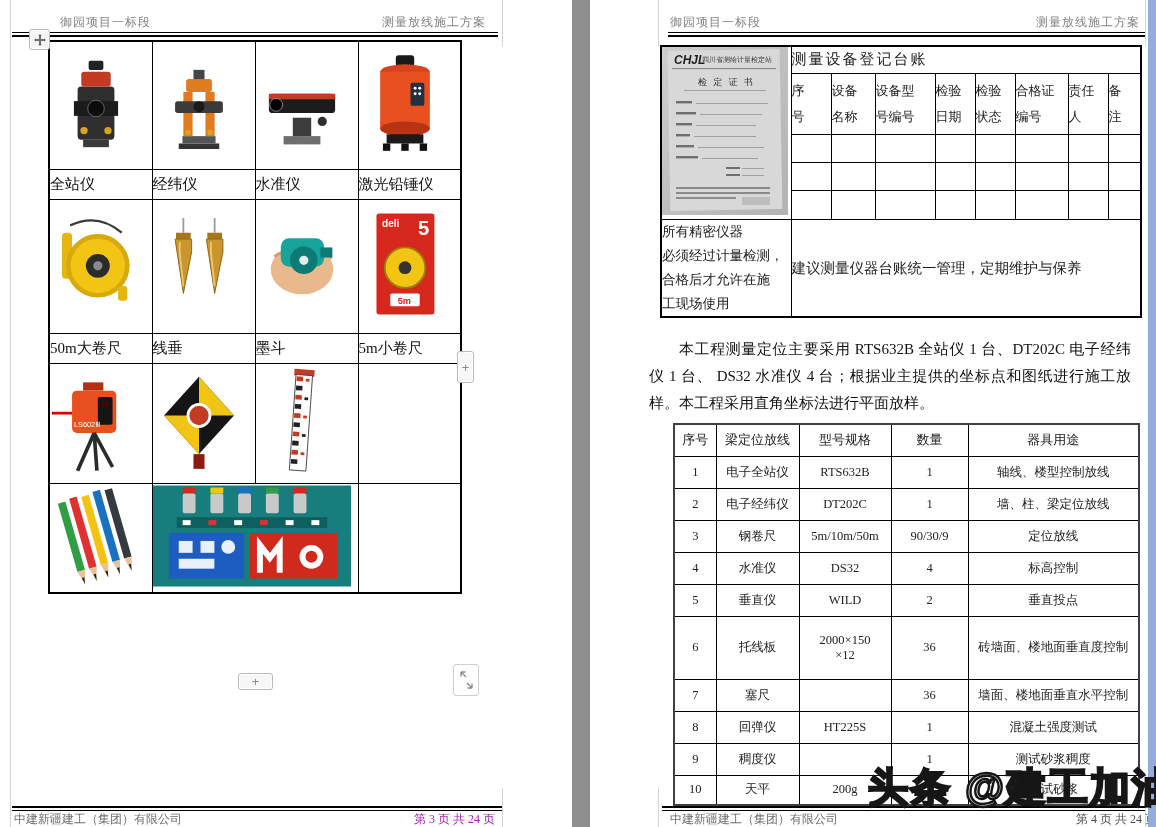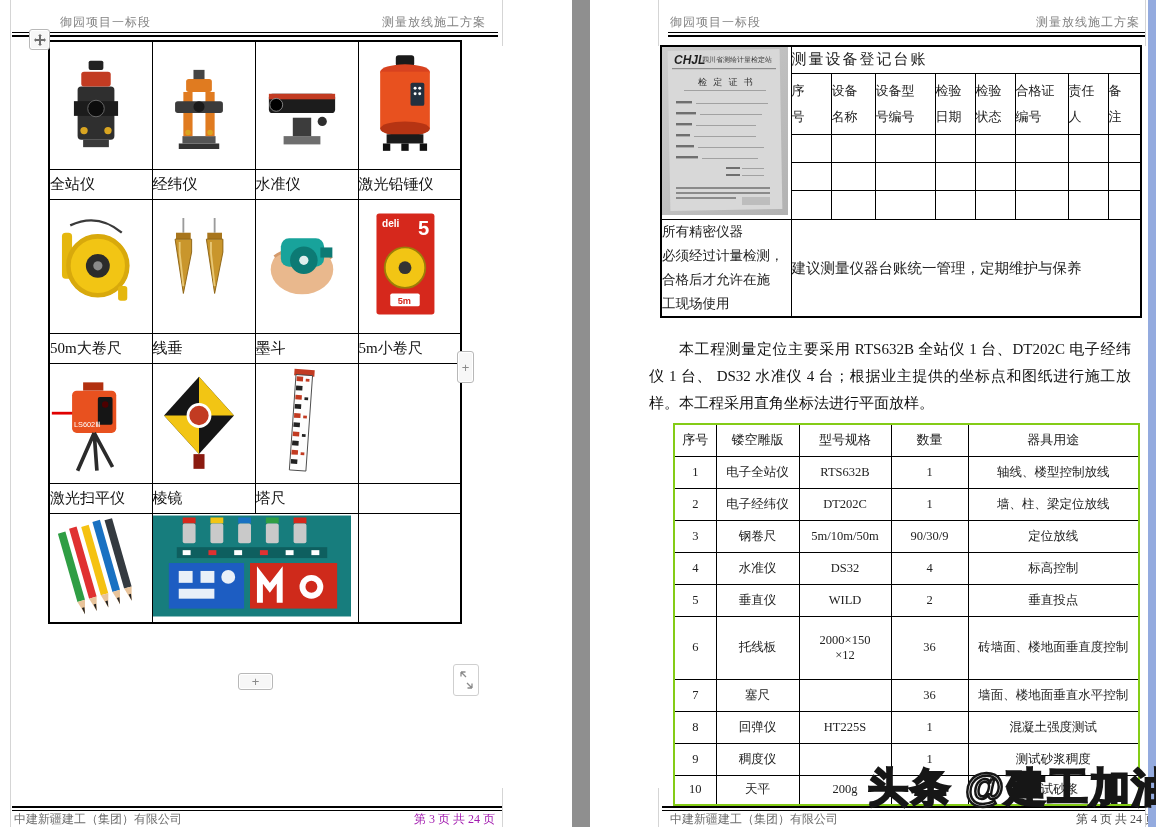--- a/index.html
+++ b/index.html
@@ -26,21 +26,21 @@
   .reg-table{position:absolute;left:70px;top:45px;width:480px;border:2px solid #000;font-size:13px}
   .reg-table td{color:#222}
   .reg-title{font-size:15px;letter-spacing:2px}
   .reg-head{line-height:1.95}
   .reg-note-l{font-size:13.5px;line-height:24px}
   .reg-note-r{font-size:14.5px}
   
   .body-par{position:absolute;left:59px;top:336px;width:482px;font-size:15px;line-height:27px;
             text-indent:2em;color:#111;text-align:justify}
   
-  .equip-table{position:absolute;left:83px;top:423px;width:465px;border:2px solid #84cc16;font-size:12.5px}
+  .equip-table{position:absolute;left:83px;top:423px;width:465px;border:2px solid #404040;font-size:12.5px}
   .equip-table td{text-align:center;color:#222}
   .equip-table .hd{font-size:13px}
   
   .hbox{position:absolute;border:1px solid #b8b8b8;background:#f7f7f7;border-radius:3px;
         display:flex;align-items:center;justify-content:center;color:#8a8a8a;
         font-family:"Liberation Sans","DejaVu Sans",sans-serif;box-shadow:0 0 0 1px #fff inset}
   .plus-v{left:457px;top:351px;width:15px;height:30px;font-size:13px}
   .plus-h{left:238px;top:673px;width:33px;height:15px;font-size:13px}
   .move-handle{left:29px;top:29px;width:19px;height:19px}
   .resize-handle{left:453px;top:664px;width:24px;height:30px;background:#fff;border-color:#cfcfcf}
@@ -220,26 +220,20 @@
             <rect x="41" y="92" width="7" height="5" fill="#c23b22"></rect>
                 <rect x="41" y="102" width="7" height="5" fill="#222"></rect>
             <rect x="51" y="14" width="4" height="3" fill="#c23b22"></rect>
                 <rect x="51" y="34" width="4" height="3" fill="#222"></rect>
             <rect x="51" y="54" width="4" height="3" fill="#c23b22"></rect>
                 <rect x="51" y="74" width="4" height="3" fill="#222"></rect>
             <rect x="51" y="94" width="4" height="3" fill="#c23b22"></rect>
           </g>
         </svg>
       </td>
-      <td></td>
-    </tr>
-    <tr class="lbl" style="height:30px">
-      <td>激光扫平仪</td>
-      <td>棱镜</td>
-      <td>塔尺</td>
       <td></td>
     </tr>
     <tr style="height:110px">
       <td>
         <svg width="92" height="104" viewBox="0 0 100 120">
           <g transform="rotate(-16 50 60)">
             <rect x="18" y="12" width="9" height="82" fill="#2f9e44"></rect>
                 <polygon points="18,94 27,94 22.5,110" fill="#e8c39a"></polygon>
                 <polygon points="21,102 24,102 22.5,110" fill="#222"></polygon>
             <rect x="32" y="10" width="9" height="84" fill="#e03131"></rect>
@@ -441,21 +435,21 @@
     <colgroup>
         <col style="width:42px">
         <col style="width:83px">
         <col style="width:92px">
         <col style="width:77px">
         <col style="width:171px">
       </colgroup>
     <tbody>
         <tr style="height:32px" class="hd">
       <td>序号</td>
-      <td>镂空雕版</td>
+      <td>梁定位放线</td>
       <td>型号规格</td>
       <td>数量</td>
       <td>器具用途</td>
     </tr>
     <tr style="height:32px">
       <td>1</td>
       <td>电子全站仪</td>
       <td>RTS632B</td>
       <td>1</td>
       <td>轴线、楼型控制放线</td>

